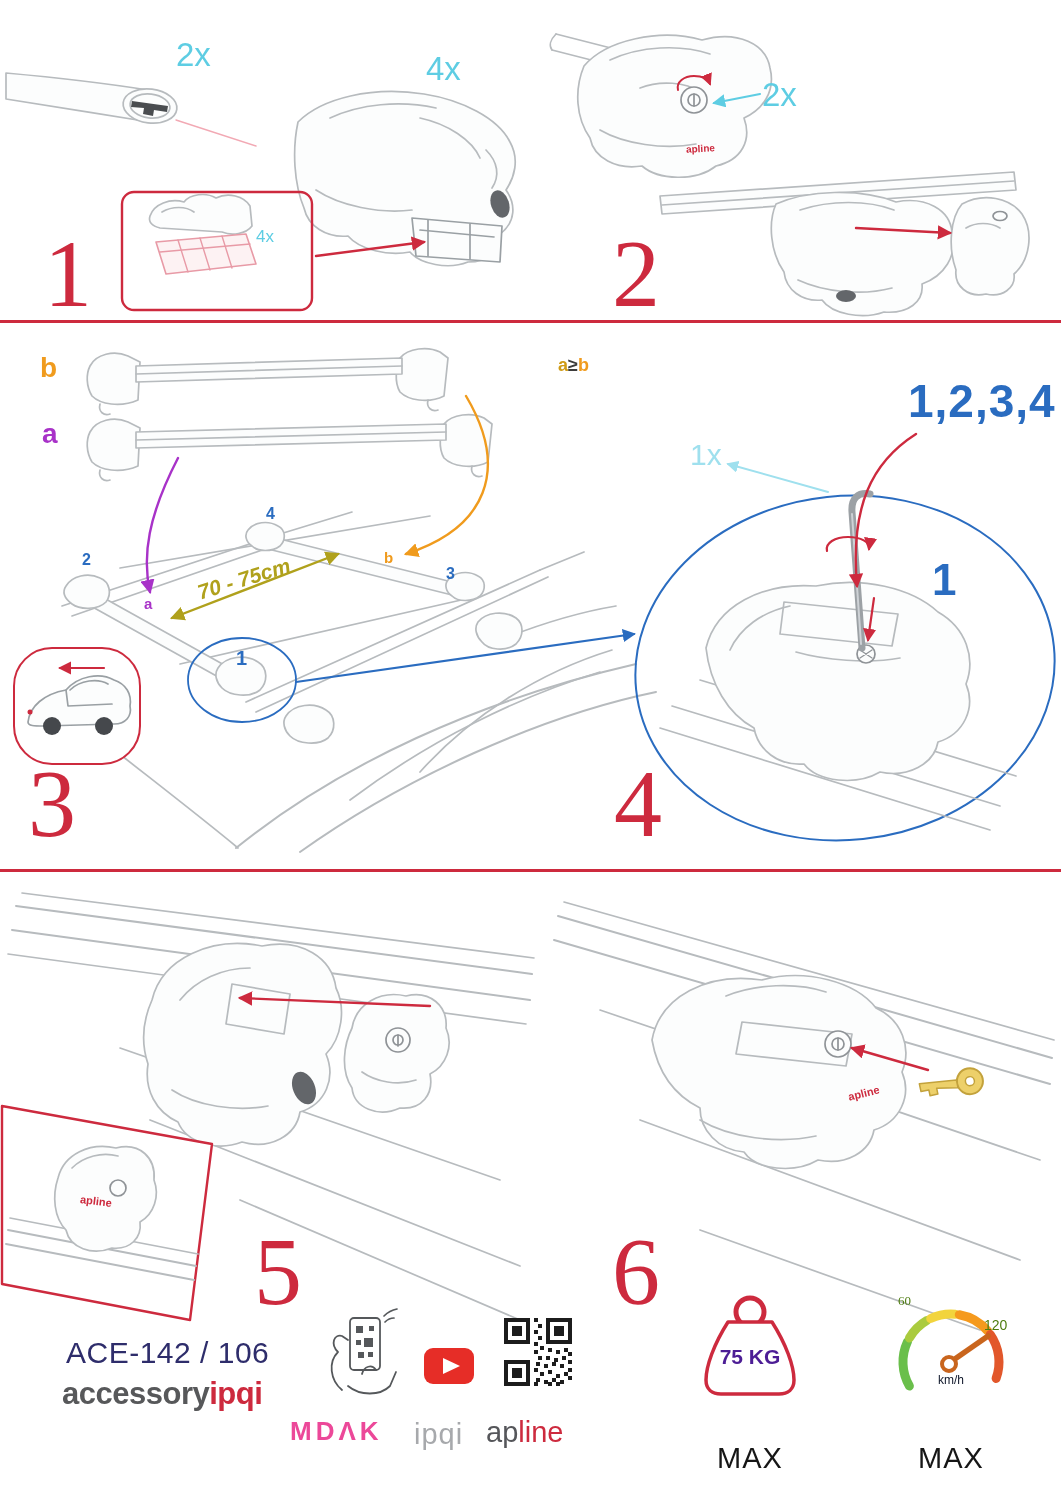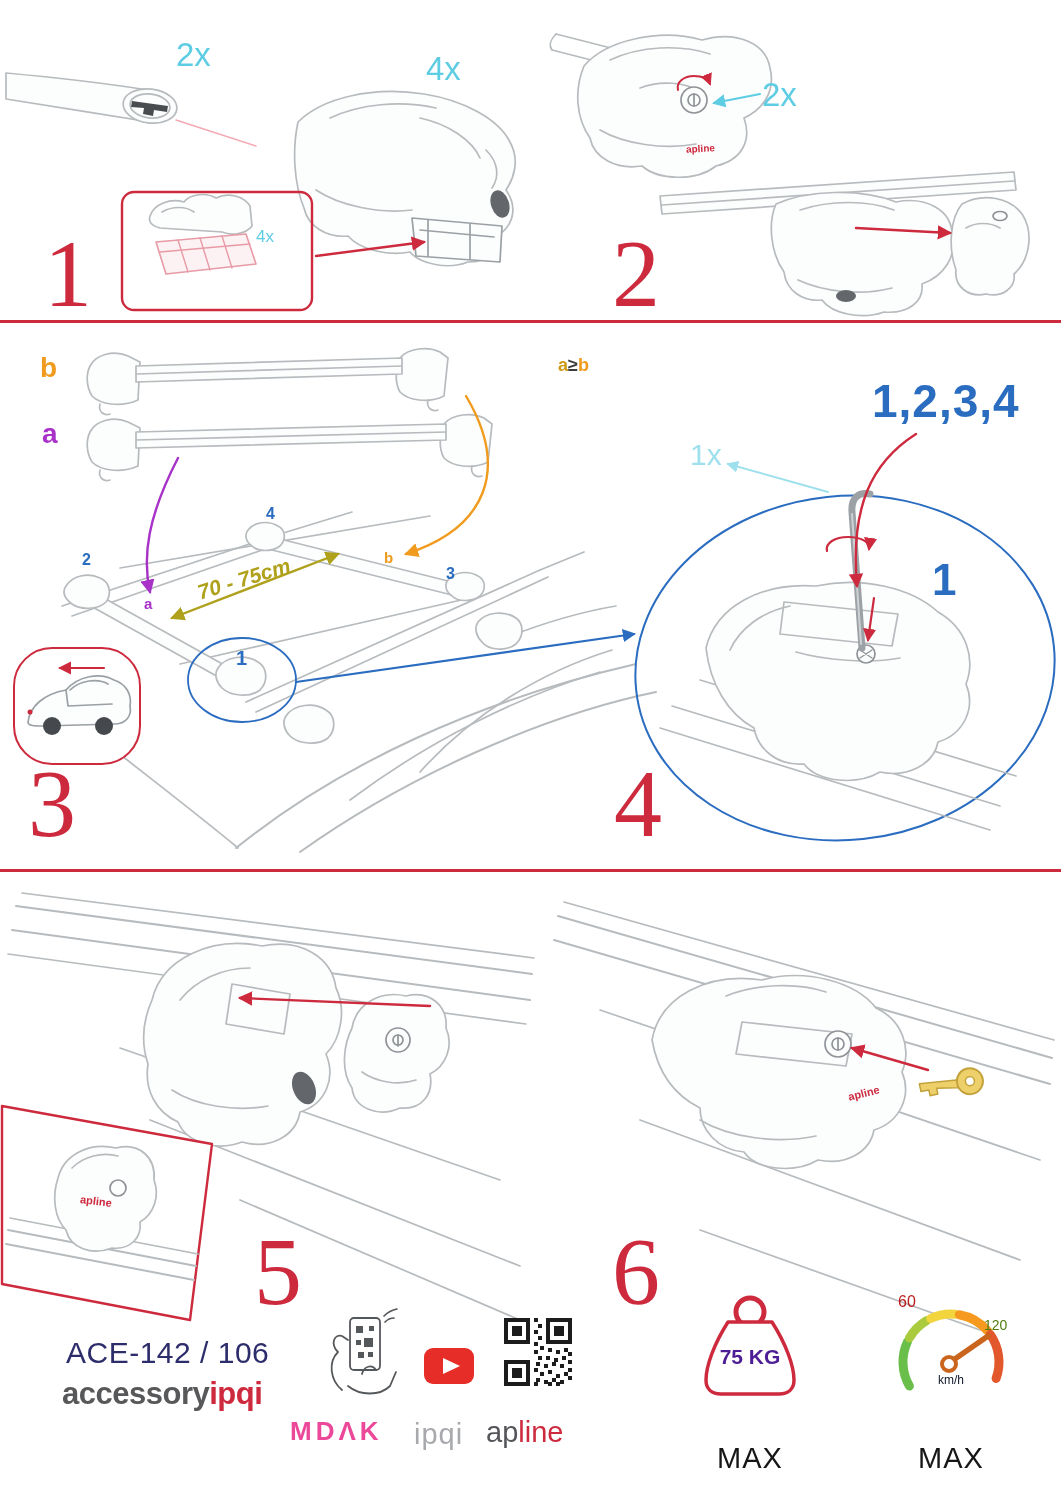--- a/index.html
+++ b/index.html
@@ -8,36 +8,36 @@
   .art{position:absolute;left:0;top:0;}
   .art path,.art circle,.art ellipse,.art rect,.art polygon,.art line{
      stroke:#b7bbbe;fill:none;stroke-width:1.7;stroke-linecap:round;stroke-linejoin:round;}
   .divider{position:absolute;left:0;width:1061px;height:3px;background:#cd2a3e;}
   .lbl{position:absolute;white-space:nowrap;line-height:1;}
   .cyan{color:#5ecde3;font-size:33px;font-weight:400;}
   .cyan.sm{font-size:17px;}
   .lcyan{color:#9fe0ee;font-size:30px;}
   .num{color:#cd2a3e;font-family:"Liberation Serif", serif;font-size:96px;font-weight:400;}
   .tag{font-size:28px;font-weight:700;}
-  .seq{color:#2a6cc0;font-size:46px;font-weight:700;letter-spacing:1px;}
+  .seq{color:#2a6cc0;font-size:46px;font-weight:700;letter-spacing:1px;margin-left:36px;}
   .one{color:#2a6cc0;font-size:44px;font-weight:700;}
   .rooflbl{font-size:16px;font-weight:700;color:#2a6cc0;}
   .dim{color:#b0a11c;font-size:21px;font-style:italic;font-weight:700;transform:rotate(-17deg);}
   .cond{font-size:18px;font-weight:700;}
   .brandfoot{position:absolute;color:#cd2a3e;font-weight:700;line-height:1;}
   .model{color:#2e2d6b;font-size:30px;letter-spacing:0.5px;}
   .brand{font-size:31px;font-weight:700;letter-spacing:-0.5px;}
   .brand .gray{color:#57585a;} .brand .red{color:#cd2a3e;}
   .mdak{color:#ec4899;font-size:26px;font-weight:700;letter-spacing:4px;}
   .ipqi{color:#a7a9ac;font-size:29px;letter-spacing:1px;}
   .apl{font-size:29px;font-weight:500;}
   .apl .gray{color:#55565a;} .apl .red{color:#cd2a3e;}
   .wval{color:#4c1d95;font-size:21px;font-weight:700;text-align:center;}
   .max{color:#161616;font-size:29px;letter-spacing:1px;text-align:center;margin-top:48px;}
-  .sp60{color:#b91c1c;font-size:16px;}
+  .sp60{color:#4d7c0f;font-size:13px;font-family:Liberation Serif, serif;}
   .sp120{color:#4d7c0f;font-size:14px;}
   .spunit{color:#0f172a;font-size:12px;text-align:center;}
 </style>
 </head>
 <body>
 
 <div class="canvas">
 
 <svg class="art" width="1061" height="1500" viewBox="0 0 1061 1500">
   <defs>

